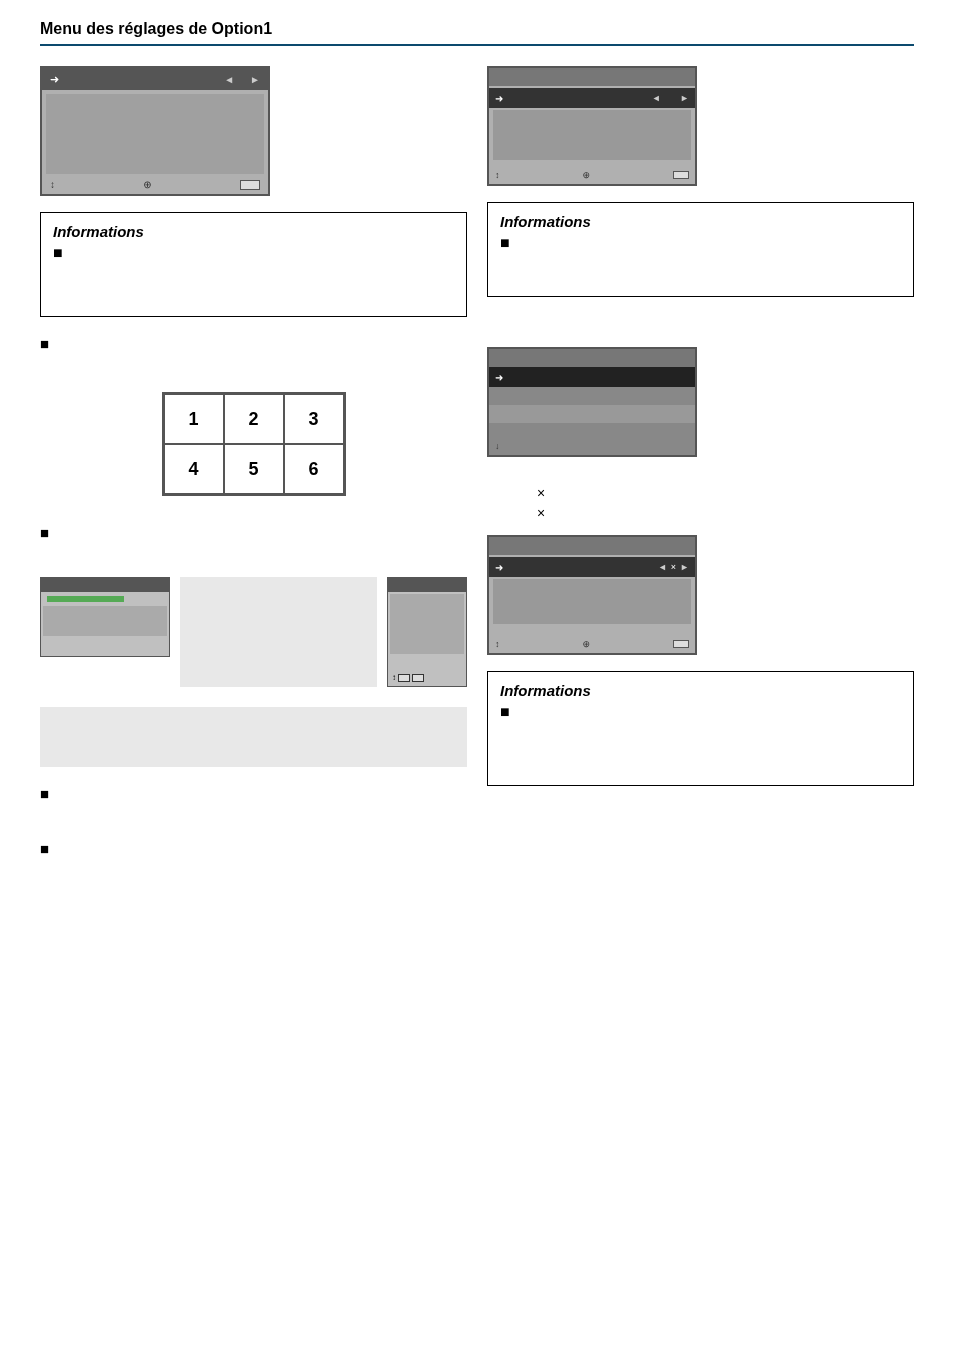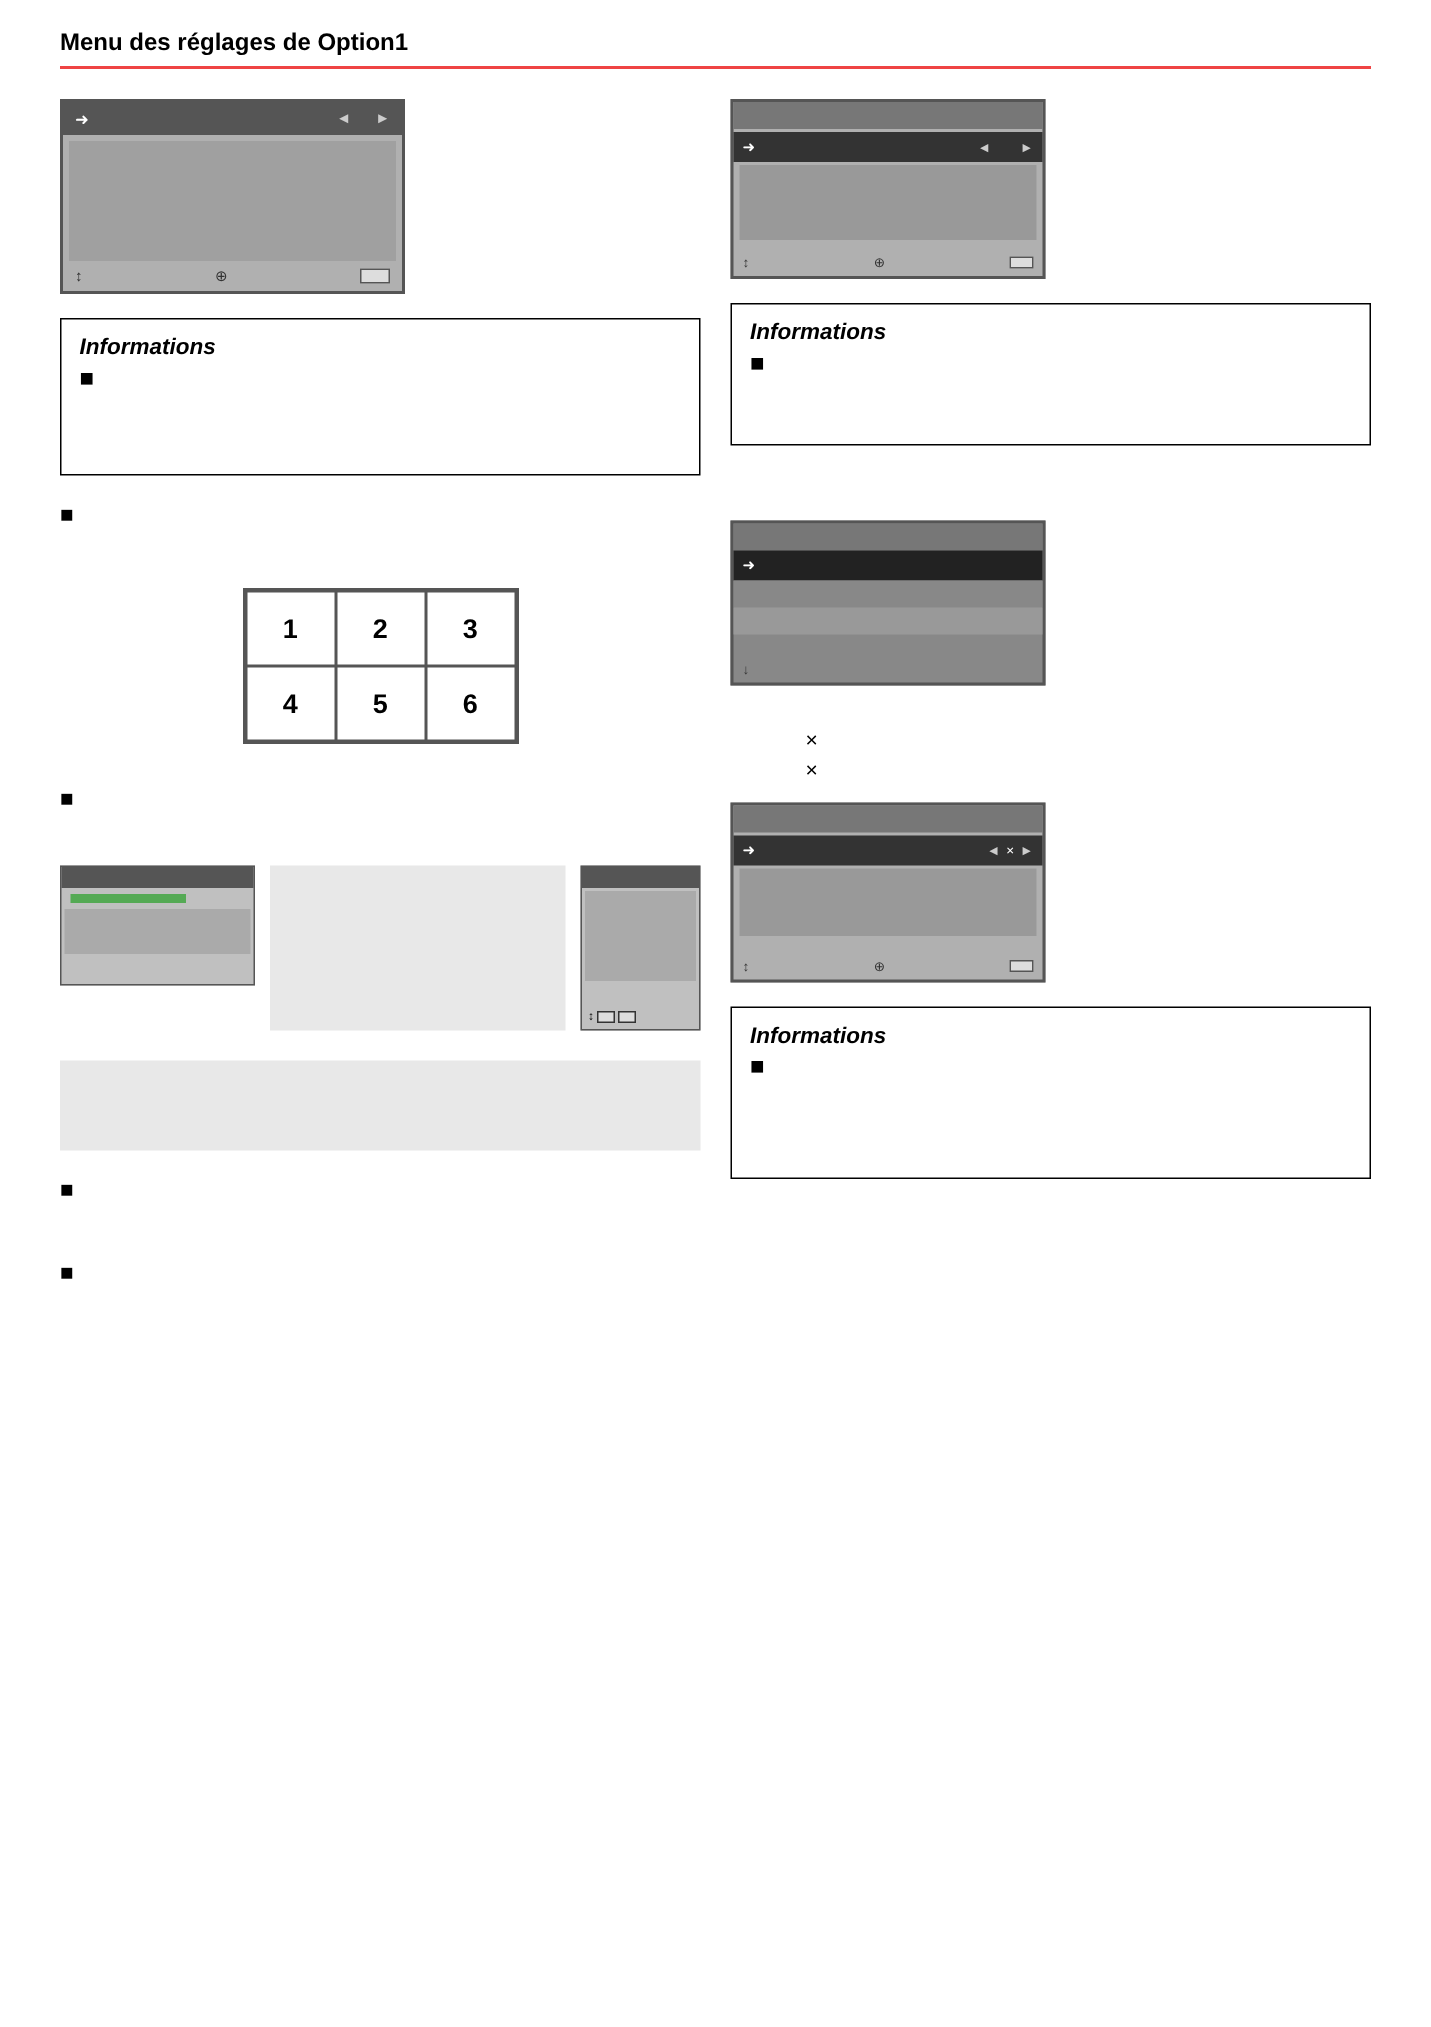--- a/index.html
+++ b/index.html
@@ -13,21 +13,21 @@
       position: relative;
     }
 
     .page-container {
       padding: 20px 40px;
     }
 
     .page-title {
       font-size: 16px;
       font-weight: bold;
-      border-bottom: 2px solid #ef4444;
+      border-bottom: 2px solid #0c4a6e;
       padding-bottom: 6px;
       margin-bottom: 20px;
     }
 
     .two-col {
       display: grid;
       grid-template-columns: 1fr 1fr;
       gap: 20px;
       margin-top: 10px;
     }

